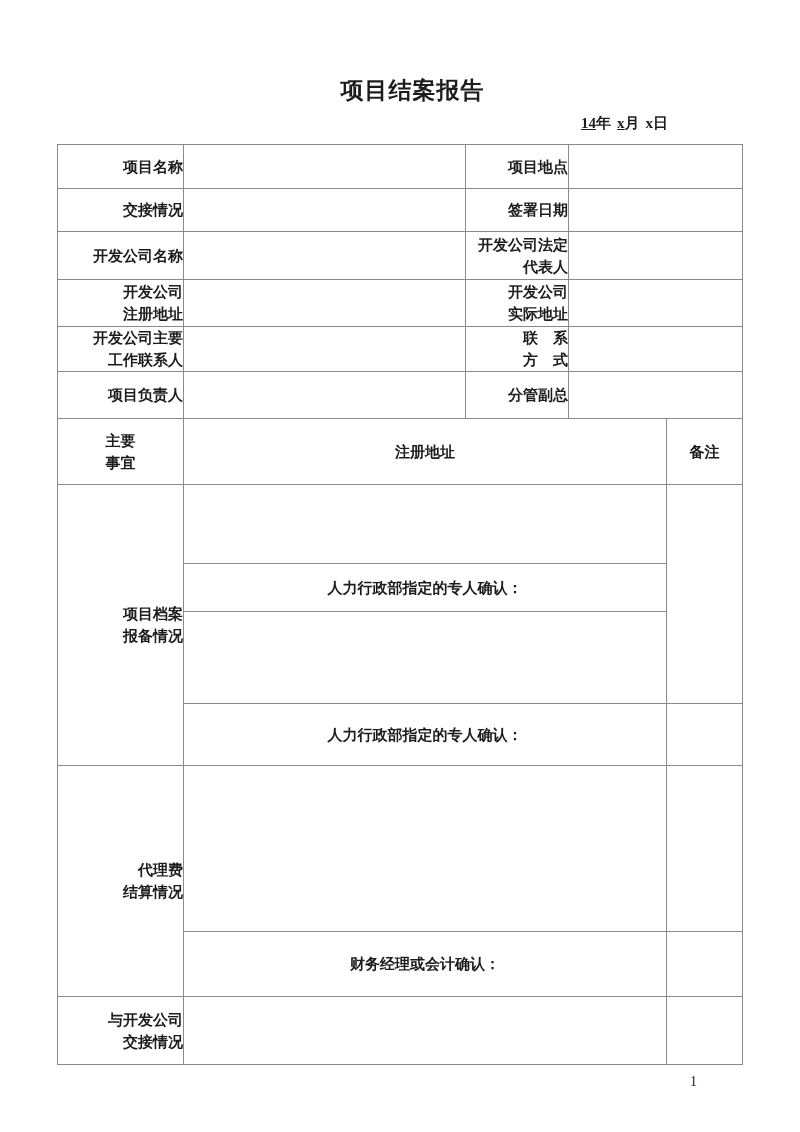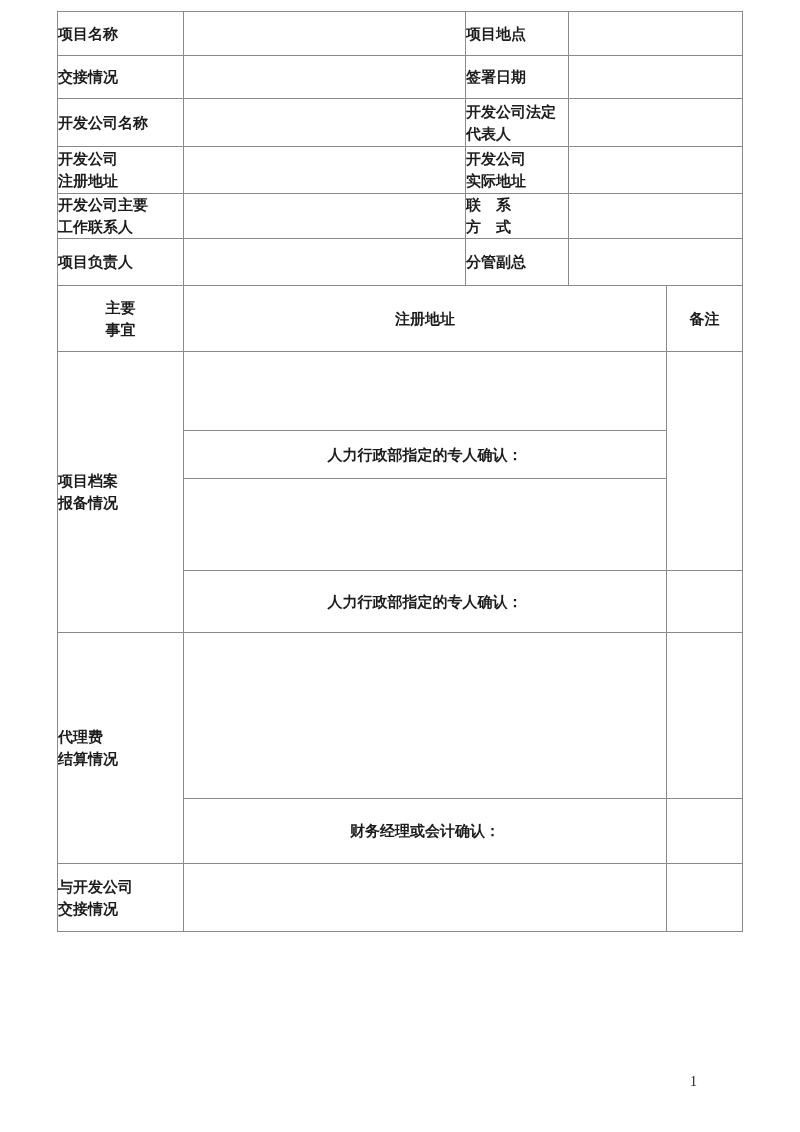--- a/index.html
+++ b/index.html
@@ -50,21 +50,21 @@
   table.form td {
     border: 1px solid #8a8a8a;
     font-size: 15px;
     font-weight: bold;
     line-height: 22px;
     padding: 0;
     overflow: hidden;
     vertical-align: middle;
   }
   td.lbl {
-    text-align: left;
+    text-align: right;
     white-space: pre-line;
   }
   td.hdr {
     text-align: center;
     white-space: pre-line;
   }
   td.val, td.desc, td.remark { background: #ffffff; }
   td.confirm {
     text-align: center;
     vertical-align: bottom;
@@ -92,21 +92,25 @@
     font-weight: normal;
     line-height: 18px;
   }
 </style>
 </head>
 <body>
 
 <div class="page">
   <div class="content">
 
-
+    <h1 class="doc-title">项目结案报告</h1>
+
+    <div class="date-line">
+      <span class="u">14</span><span class="gap-r">年</span><span class="u">x</span><span class="gap-r">月</span><span>x</span><span>日</span>
+    </div>
 
     <table class="form">
       <colgroup>
         <col style="width:126px">
         <col style="width:282px">
         <col style="width:103px">
         <col style="width:98px">
         <col style="width:76px">
       </colgroup>
 

